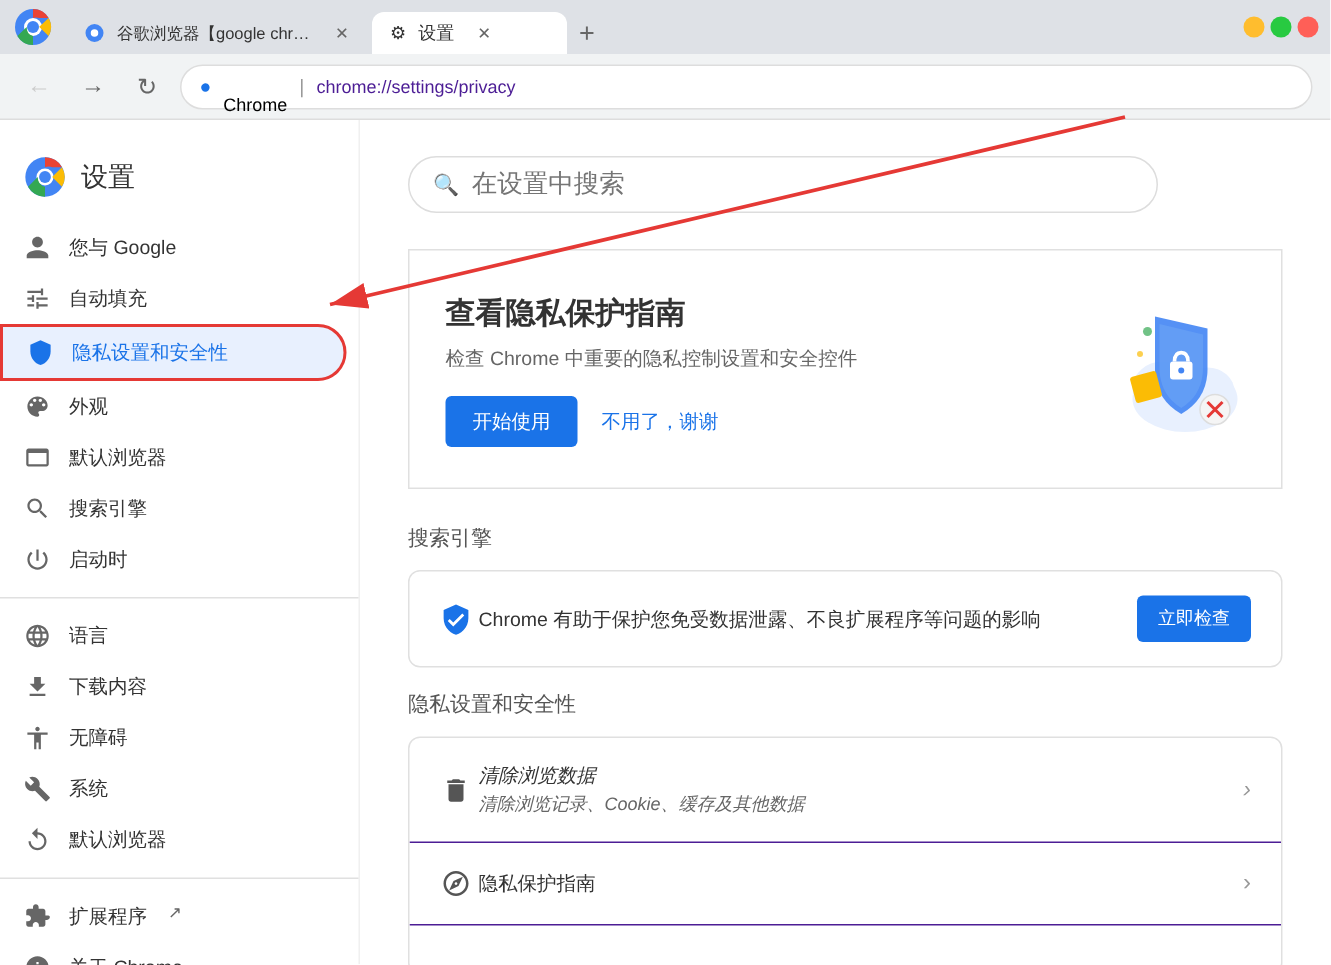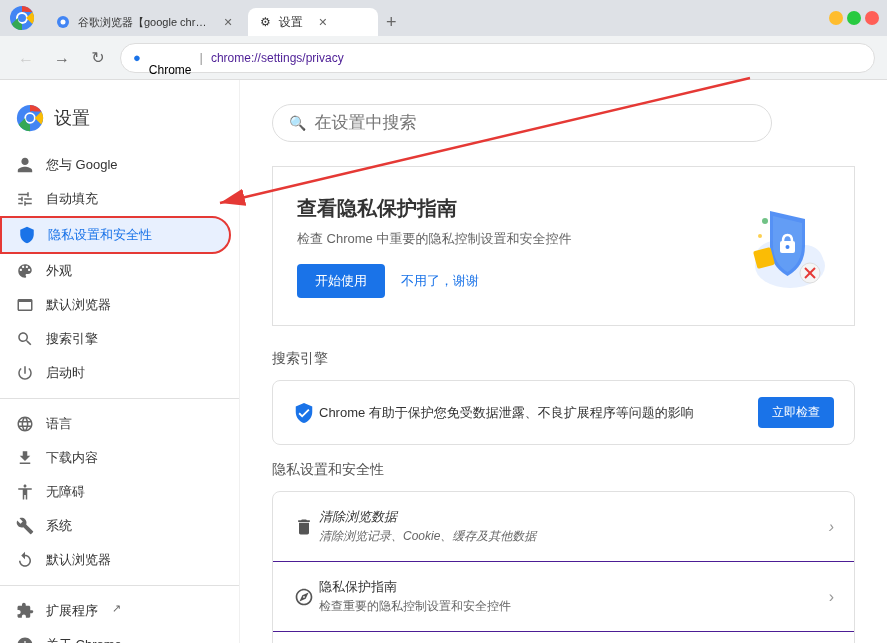--- a/index.html
+++ b/index.html
@@ -379,21 +379,20 @@
           </div>
 
           <div class="card-item" style="cursor:pointer;">
             <div class="card-item-icon">
               <svg width="20" height="20" viewBox="0 0 24 24" fill="#555">
                   <path d="M12 2C6.48 2 2 6.48 2 12s4.48 10 10 10 10-4.48 10-10S17.52 2 12 2zm0 18c-4.41 0-8-3.59-8-8s3.59-8 8-8 8 3.59 8 8-3.59 8-8 8zm-5.5-2.5l7.51-3.49L17.5 6.5 9.99 9.99 6.5 17.5zm5.5-6.6c.61 0 1.1.49 1.1 1.1s-.49 1.1-1.1 1.1-1.1-.49-1.1-1.1.49-1.1 1.1-1.1z"></path>
                 </svg>
             </div>
             <div class="card-item-text">
               <div class="card-item-title">隐私保护指南</div>
-              <div class="card-item-desc">检查重要的隐私控制设置和安全控件</div>
             </div>
             <span class="chevron">›</span>
           </div>
 
           <div class="card-item" style="cursor:pointer;">
             
             
             
           </div>
         </div>

